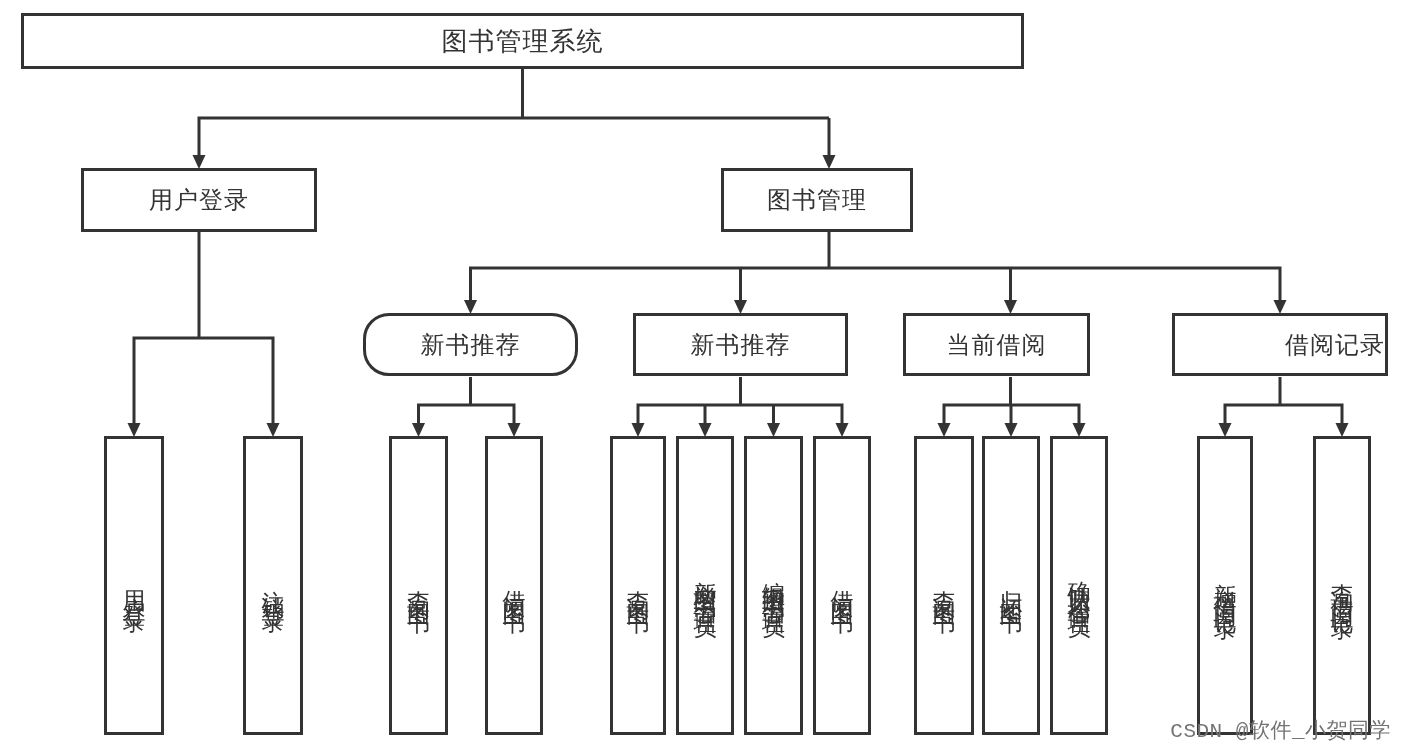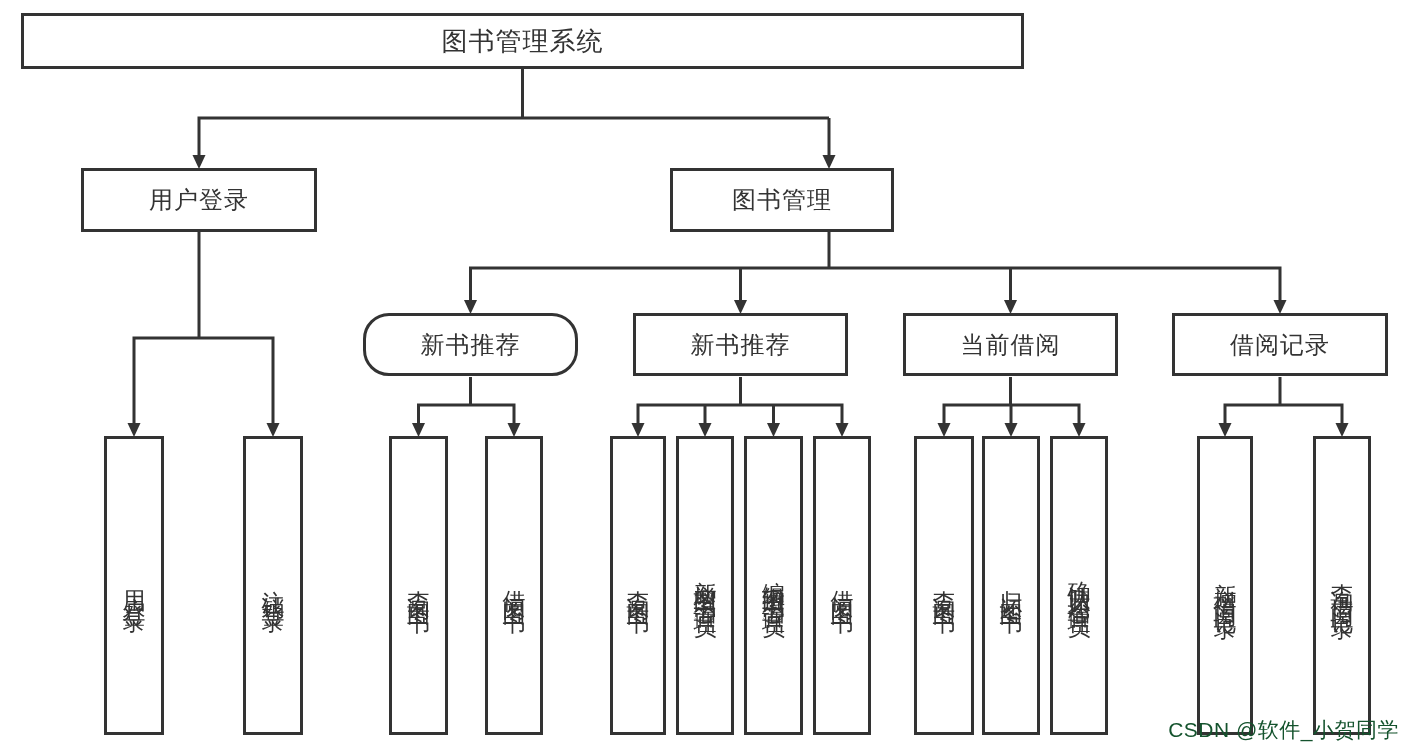--- a/index.html
+++ b/index.html
@@ -15,22 +15,22 @@
   .lvl1{font-size:26px;}
   .lvl2,.lvl3{font-size:24px;}
   .leaf{border-width:3px;}
   .vtext{
     writing-mode:vertical-rl;text-orientation:mixed;
     font-size:23px;line-height:1;letter-spacing:7px;color:#333333;
   }
   .vtext.long{letter-spacing:5px;}
   svg.wires{position:absolute;left:0;top:0;pointer-events:none;}
   .watermark{
-    position:absolute;right:6px;top:716px;font-size:21px;color:#14532d;
-    letter-spacing:0.5px;white-space:nowrap;
+    position:absolute;right:14px;top:716px;font-size:21px;color:#737373;
+    letter-spacing:0.5px;white-space:nowrap;font-family:Liberation Mono, monospace;
   }
 </style>
 </head>
 <body>
 
 <div class="stage">
 
   <svg class="wires" width="1405" height="747" viewBox="0 0 1405 747">
     <path fill="none" stroke="#333333" stroke-width="3" d="
       M522.5,69 L522.5,118
@@ -71,34 +71,34 @@
     </g>
   </svg>
 
   <div class="node lvl1" style="left:21px;top:13px;width:1003px;height:56px;">
     <span>图书管理系统</span>
   </div>
 
   <div class="node lvl2" style="left:81px;top:168px;width:236px;height:64px;">
     <span>用户登录</span>
   </div>
-  <div class="node lvl2" style="left:670px;top:168px;width:224px;height:64px;">
+  <div class="node lvl2" style="left:721px;top:168px;width:192px;height:64px;">
     <span>图书管理</span>
   </div>
 
   <div class="node lvl3" style="left:363px;top:313px;width:215px;height:63px;border-radius:26px;">
     <span>新书推荐</span>
   </div>
   <div class="node lvl3" style="left:633px;top:313px;width:215px;height:63px;">
     <span>新书推荐</span>
   </div>
-  <div class="node lvl3" style="left:903px;top:313px;width:215px;height:63px;">
+  <div class="node lvl3" style="left:903px;top:313px;width:187px;height:63px;">
     <span>当前借阅</span>
   </div>
-  <div class="node lvl3" style="left:1172px;top:313px;width:216px;height:63px;">
+  <div class="node lvl3" style="left:1172px;top:313px;width:216px;height:63px;justify-content:flex-end;">
     <span>借阅记录</span>
   </div>
 
   <div class="node leaf" style="left:104px;top:436px;width:60px;height:299px;">
     <span class="vtext">用户登录</span>
   </div>
   <div class="node leaf" style="left:243px;top:436px;width:60px;height:299px;">
     <span class="vtext">注销登录</span>
   </div>
 

